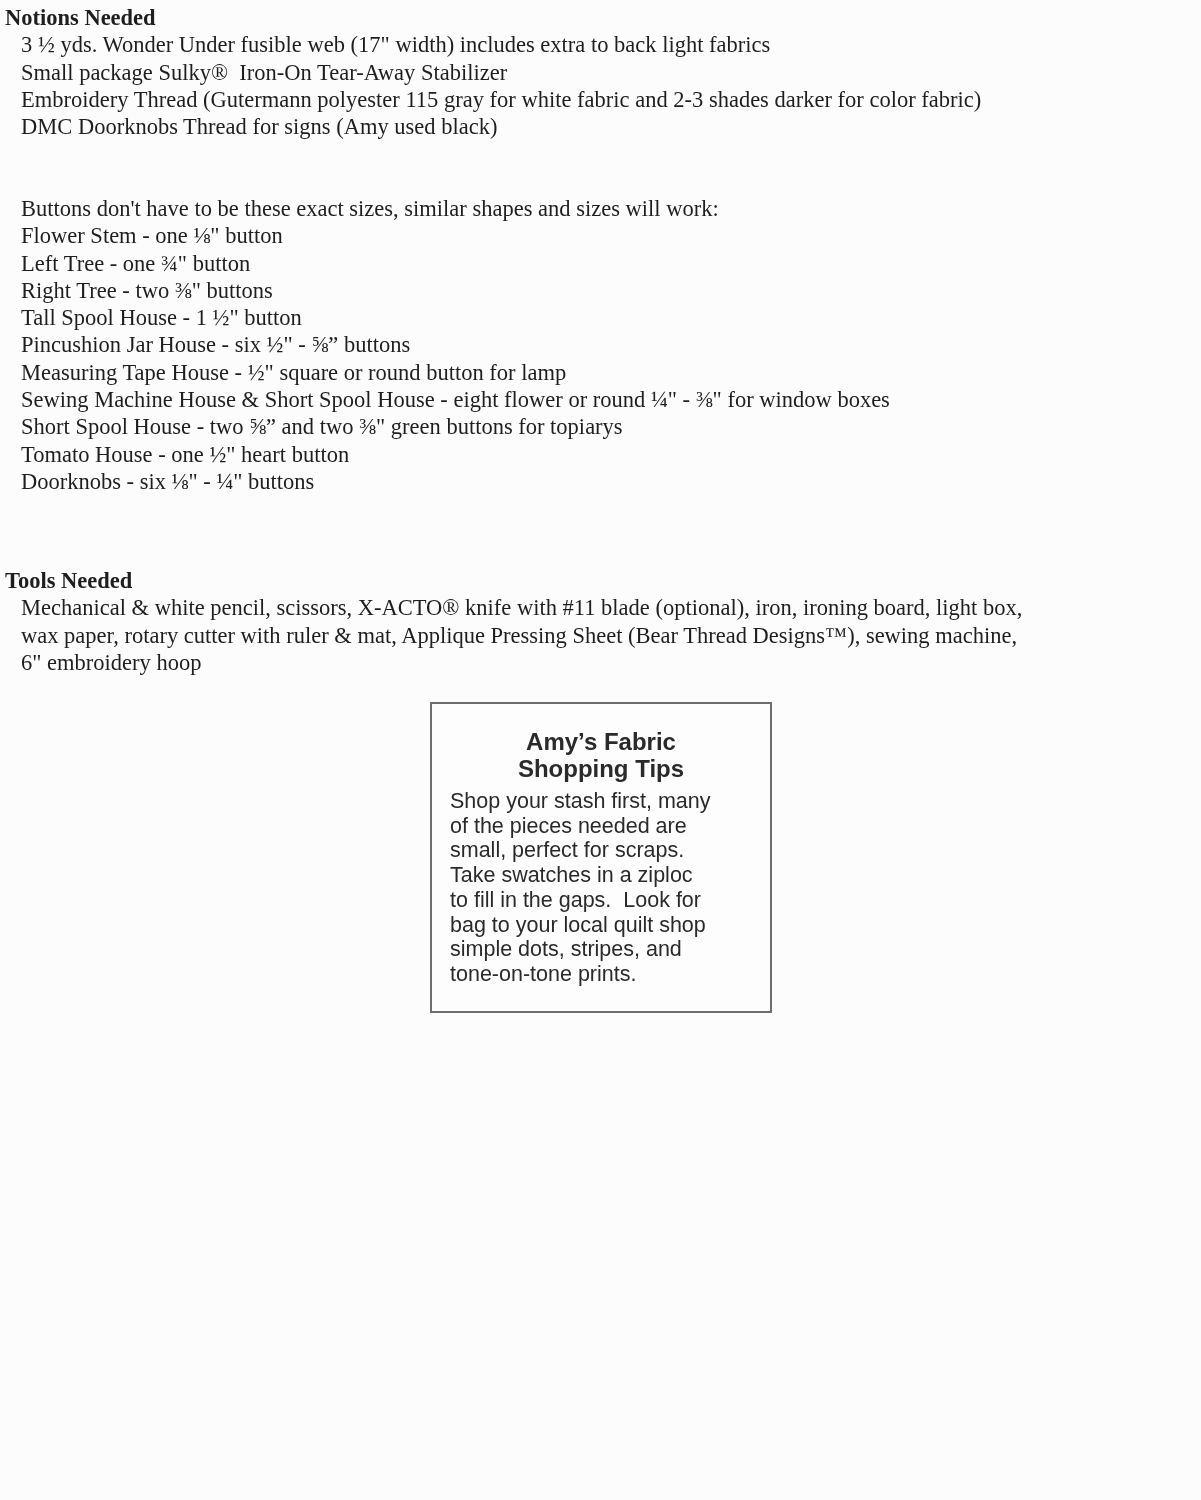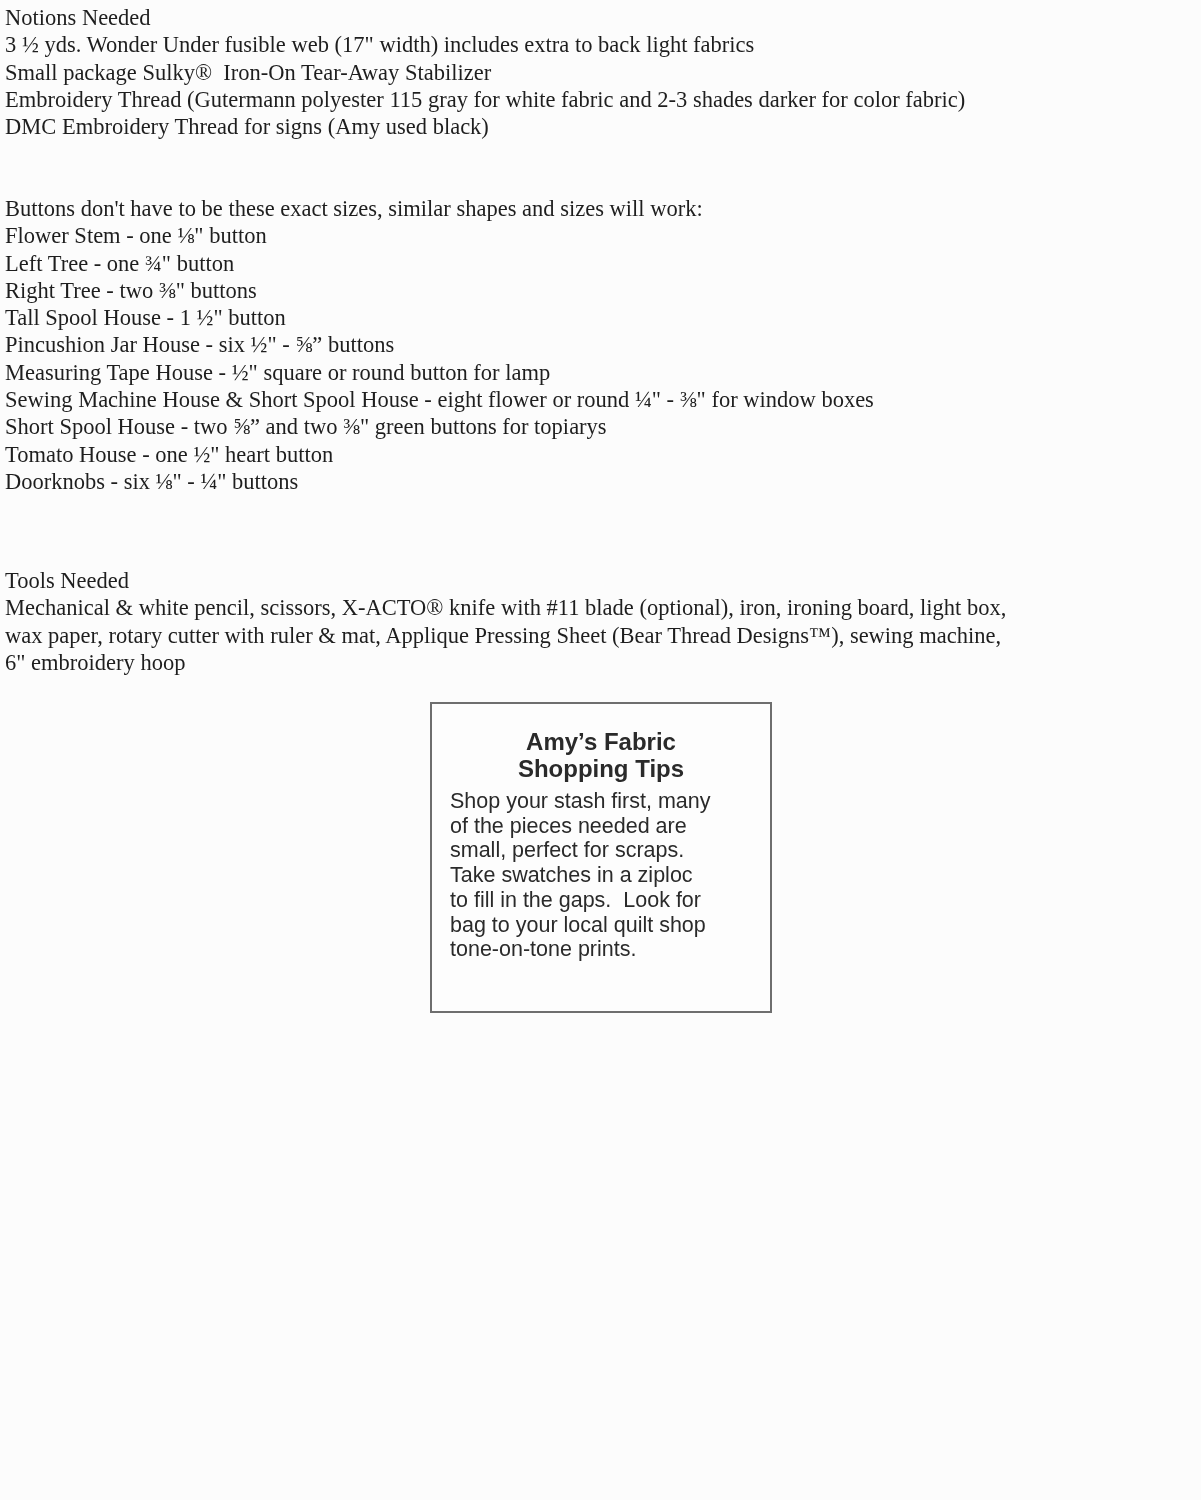--- a/index.html
+++ b/index.html
@@ -20,23 +20,24 @@
     height: 1500px;
   }
   .serif-block {
     position: absolute;
     left: 5px;
   }
   .line {
     font-size: 22.5px;
     line-height: 27.3px;
     white-space: pre;
+    margin-left: 16px;
   }
   .heading {
-    font-weight: normal;
+    font-weight: bold;
     font-size: 22.5px;
     line-height: 27.3px;
     white-space: pre;
   }
   #notions-section { top: 4px; }
   #buttons-section { top: 195px; }
   #tools-section   { top: 567px; }
 
   .tip-box {
     position: absolute;
@@ -74,21 +75,21 @@
 <body>
 
 <div class="doc">
 
   <div class="serif-block" id="notions-section">
     <div class="heading">Notions Needed</div>
     <div>
         <div class="line">3 ½ yds. Wonder Under fusible web (17" width) includes extra to back light fabrics</div>
         <div class="line">Small package Sulky®  Iron-On Tear-Away Stabilizer</div>
         <div class="line">Embroidery Thread (Gutermann polyester 115 gray for white fabric and 2-3 shades darker for color fabric)</div>
-        <div class="line">DMC Embroidery Thread for signs (Amy used black)</div>
+        <div class="line">DMC Doorknobs Thread for signs (Amy used black)</div>
       </div>
   </div>
 
   <div class="serif-block" id="buttons-section">
     <div class="line">Buttons don't have to be these exact sizes, similar shapes and sizes will work:</div>
     <div>
         <div class="line">Flower Stem - one ⅛" button</div>
         <div class="line">Left Tree - one ¾" button</div>
         <div class="line">Right Tree - two ⅜" buttons</div>
         <div class="line">Tall Spool House - 1 ½" button</div>
@@ -115,17 +116,18 @@
         <div class="tip-title-line">Amy’s Fabric</div>
         <div class="tip-title-line">Shopping Tips</div>
       </div>
     <div class="tip-body">
         <div class="tip-body-line">Shop your stash first, many</div>
         <div class="tip-body-line">of the pieces needed are</div>
         <div class="tip-body-line">small, perfect for scraps.</div>
         <div class="tip-body-line">Take swatches in a ziploc</div>
         <div class="tip-body-line">to fill in the gaps.  Look for</div>
         <div class="tip-body-line">bag to your local quilt shop</div>
+        <div class="tip-body-line">simple dots, stripes, and</div>
         <div class="tip-body-line">tone-on-tone prints.</div>
       </div>
   </div>
 
 </div>
 
 </body></html>

